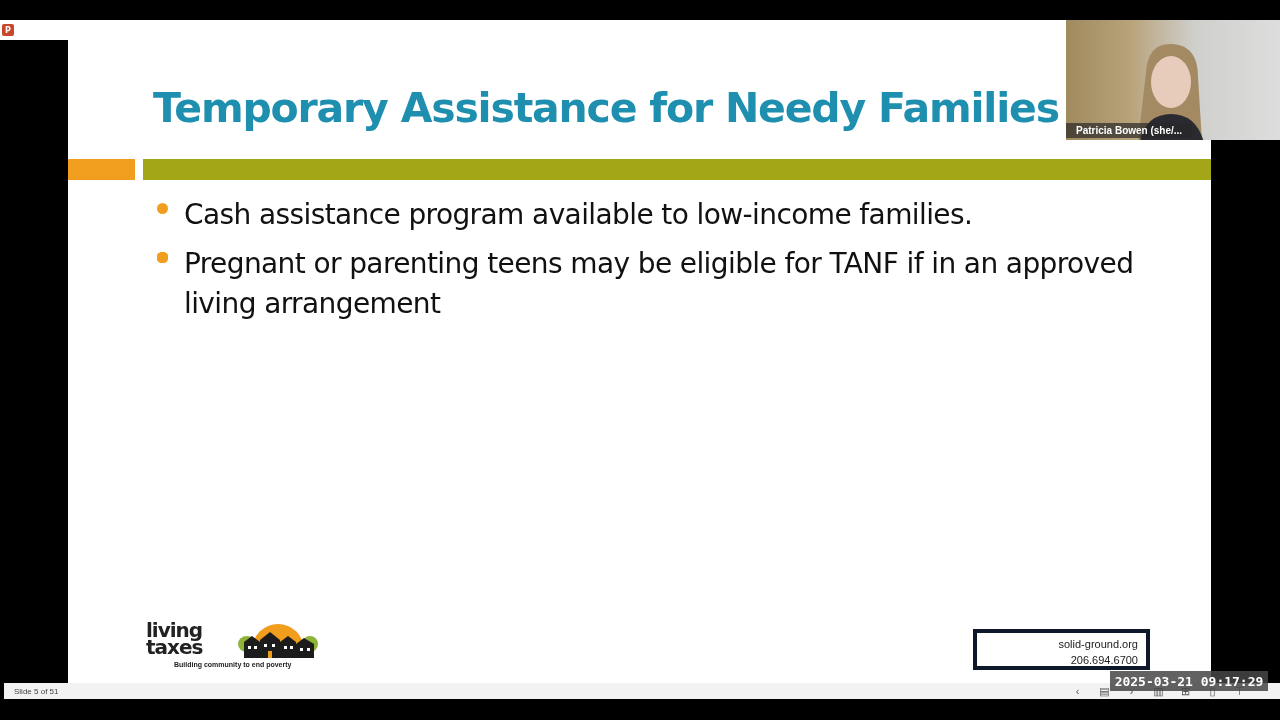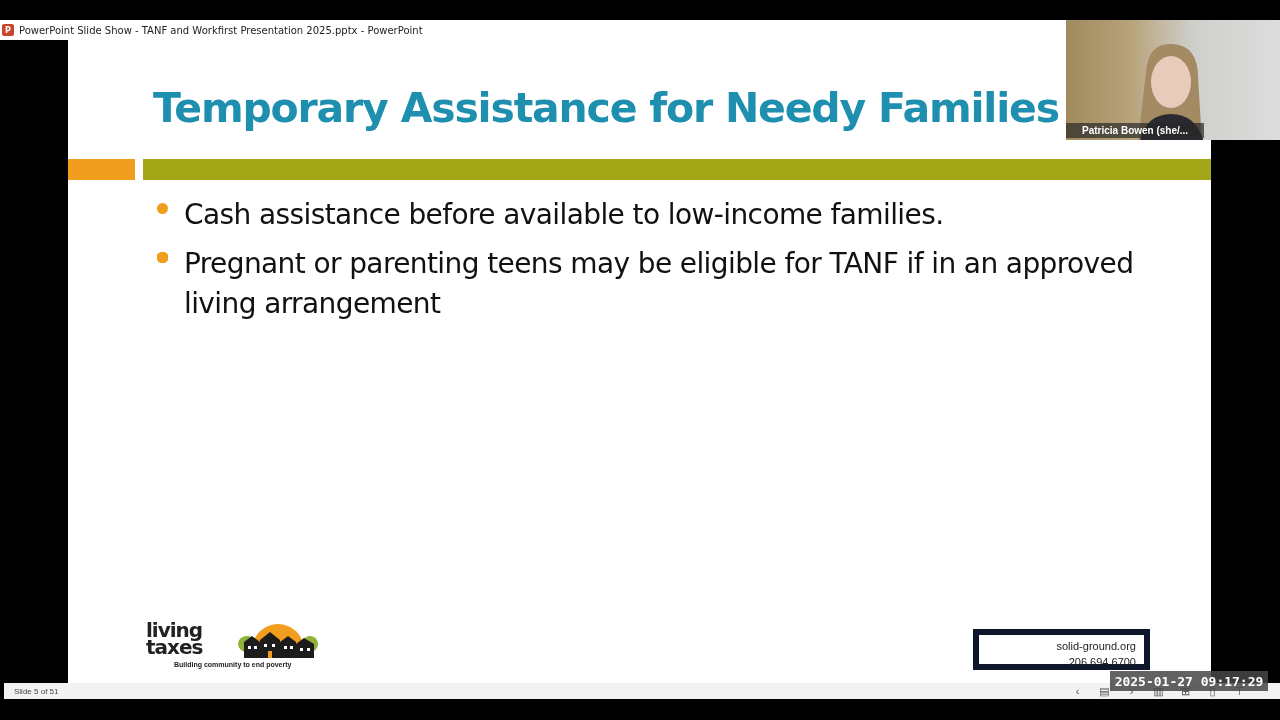--- a/index.html
+++ b/index.html
@@ -14,52 +14,51 @@
   .slide-title { position: absolute; left: 85px; top: 44px; font-size: 41px; font-weight: bold; color: #1f8fb0; white-space: nowrap; font-family: "DejaVu Sans", sans-serif; letter-spacing: -1.2px; }
   .bar-orange { position: absolute; left: 0; top: 119px; width: 67px; height: 21px; background: #f19e1f; }
   .bar-olive { position: absolute; left: 75px; top: 119px; width: 1068px; height: 21px; background: #a3a717; }
   .bullets { position: absolute; left: 86px; top: 155px; width: 1000px; list-style: none; }
   .bullet { position: relative; padding-left: 30px; margin-bottom: 9px; font-size: 28px; line-height: 40px; color: #111; font-family: "DejaVu Sans", sans-serif; letter-spacing: -0.6px; }
   .bullet-dot { position: absolute; left: 3px; top: 8px; width: 11px; height: 11px; border-radius: 50%; background: #f19e1f; }
   .logo { position: absolute; left: 78px; top: 580px; width: 175px; height: 52px; }
   .logo-text { position: absolute; left: 0; top: 2px; font-size: 20px; line-height: 17px; font-weight: bold; color: #222; letter-spacing: -1px; font-family: "DejaVu Sans", sans-serif; }
   .logo-tag { position: absolute; left: 28px; top: 41px; font-size: 7px; font-weight: bold; color: #222; white-space: nowrap; }
   .logo-art { position: absolute; left: 92px; top: 0; width: 80px; height: 38px; }
-  .contact-box { position: absolute; left: 905px; top: 589px; width: 177px; height: 41px; border: 6px solid #0f172a; text-align: right; padding: 3px 8px 0 0; font-size: 11px; line-height: 16px; color: #222; }
+  .contact-box { position: absolute; left: 905px; top: 589px; width: 177px; height: 41px; border: 4px solid #0f172a; text-align: right; padding: 3px 8px 0 0; font-size: 11px; line-height: 16px; color: #222; }
   .statusbar { position: absolute; left: 4px; top: 683px; width: 1280px; height: 16px; background: #f2f2f2; display: flex; align-items: center; font-size: 8px; color: #444; }
   .slide-count { margin-left: 10px; }
   .nav-icons { position: absolute; left: 1060px; top: 0; height: 16px; display: flex; align-items: center; gap: 0; }
   .nav-icon { width: 27px; height: 16px; display: flex; align-items: center; justify-content: center; font-size: 11px; color: #555; }
   .bottom-black { position: absolute; left: 0; top: 699px; width: 1280px; height: 21px; background: #000; }
   .timestamp { position: absolute; left: 1110px; top: 671px; width: 158px; height: 20px; background: rgba(70,70,70,0.85); color: #fff; font-family: "DejaVu Sans Mono", monospace; font-size: 13px; font-weight: bold; display: flex; align-items: center; justify-content: center; }
   .video { position: absolute; left: 1066px; top: 20px; width: 214px; height: 120px; background: linear-gradient(90deg, #a08a5e 0%, #b8a37a 30%, #cfcfcc 60%, #ddd 100%); overflow: hidden; }
   .vid-person { position: absolute; left: 62px; top: 22px; width: 82px; height: 110px; }
-  .vid-name { position: absolute; left: 0; bottom: 2px; background: rgba(40,40,40,0.7); color: #fff; font-size: 10px; font-weight: bold; padding: 2px 16px; }
+  .vid-name { position: absolute; left: 0; bottom: 2px; background: rgba(40,40,40,0.7); color: #fff; font-size: 10px; font-weight: bold; padding: 2px 10px; }
 </style>
 </head>
 <body>
 
 <div class="screen">
   <div class="top-black"></div>
 
   <div class="titlebar">
     <span class="ppt-icon">P</span>
-    <span>PowerPoint Slide Show  -  TANF and Workfirst Presentation 2025.pptx - PowerPoint</span>
   </div>
 
   <div class="left-black"></div>
   <div class="right-black"></div>
 
   <div class="slide">
     <div class="slide-title">Temporary Assistance for Needy Families (TANF)</div>
     <div class="bar-orange"></div>
     <div class="bar-olive"></div>
 
     <ul class="bullets">
-      <li class="bullet"><span class="bullet-dot"></span><span>Cash assistance before available to low-income families.</span></li>
+      <li class="bullet"><span class="bullet-dot"></span><span>Cash assistance program available to low-income families.</span></li>
       <li class="bullet"><span class="bullet-dot"></span></li>
       <li class="bullet"><span class="bullet-dot"></span></li>
       <li class="bullet"><span class="bullet-dot"></span></li>
       <li class="bullet"><span class="bullet-dot"></span></li>
       <li class="bullet"><span class="bullet-dot"></span><span>Pregnant or parenting teens may be eligible for TANF if in an approved living arrangement</span></li>
     </ul>
 
     <div class="logo">
       <div class="logo-text">
         <div>living</div>
@@ -109,14 +108,14 @@
       <span class="nav-icon">›</span>
       <span class="nav-icon">▥</span>
       <span class="nav-icon">⊞</span>
       <span class="nav-icon">▯</span>
       <span class="nav-icon">⊤</span>
     </div>
   </div>
 
   <div class="bottom-black"></div>
 
-  <div class="timestamp">2025-01-27 09:17:29</div>
+  <div class="timestamp">2025-03-21 09:17:29</div>
 </div>
 
 </body></html>

